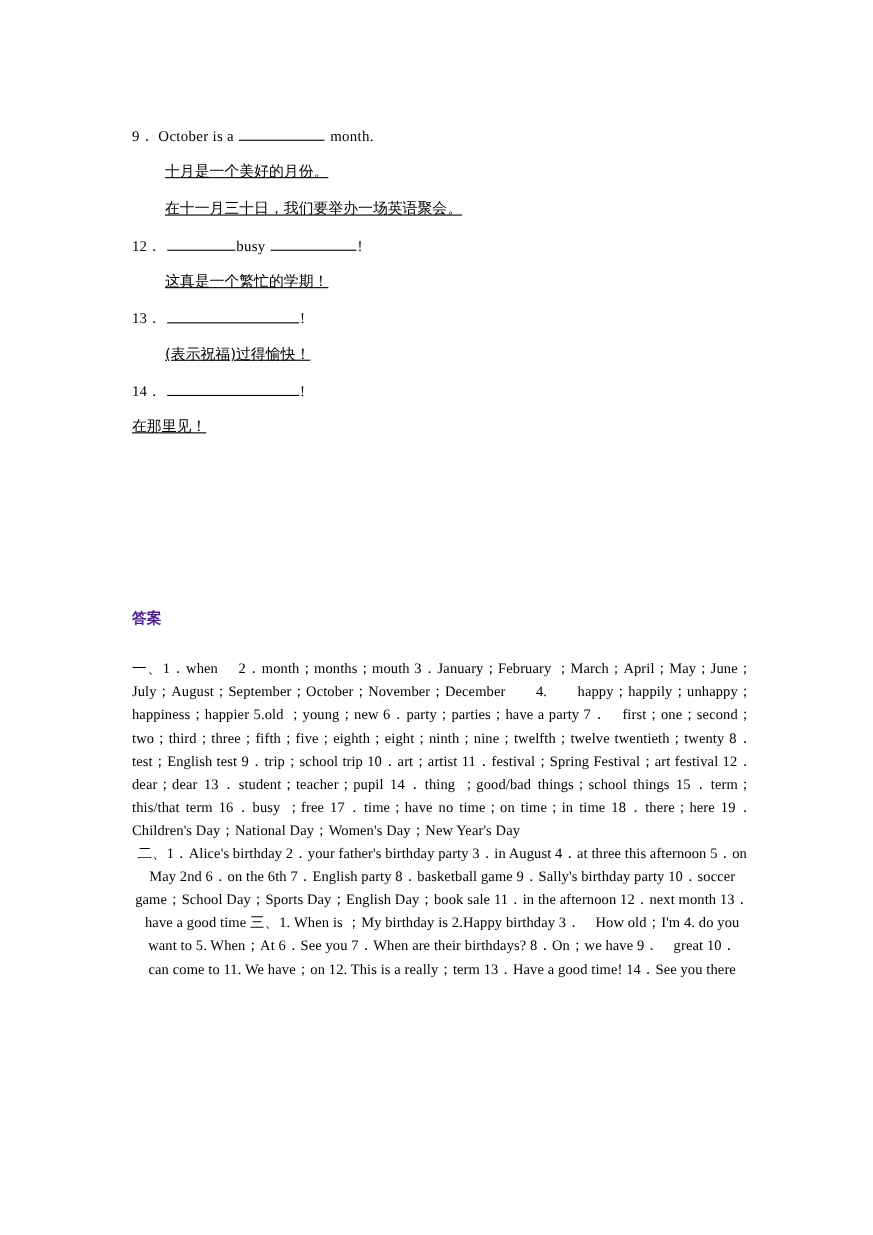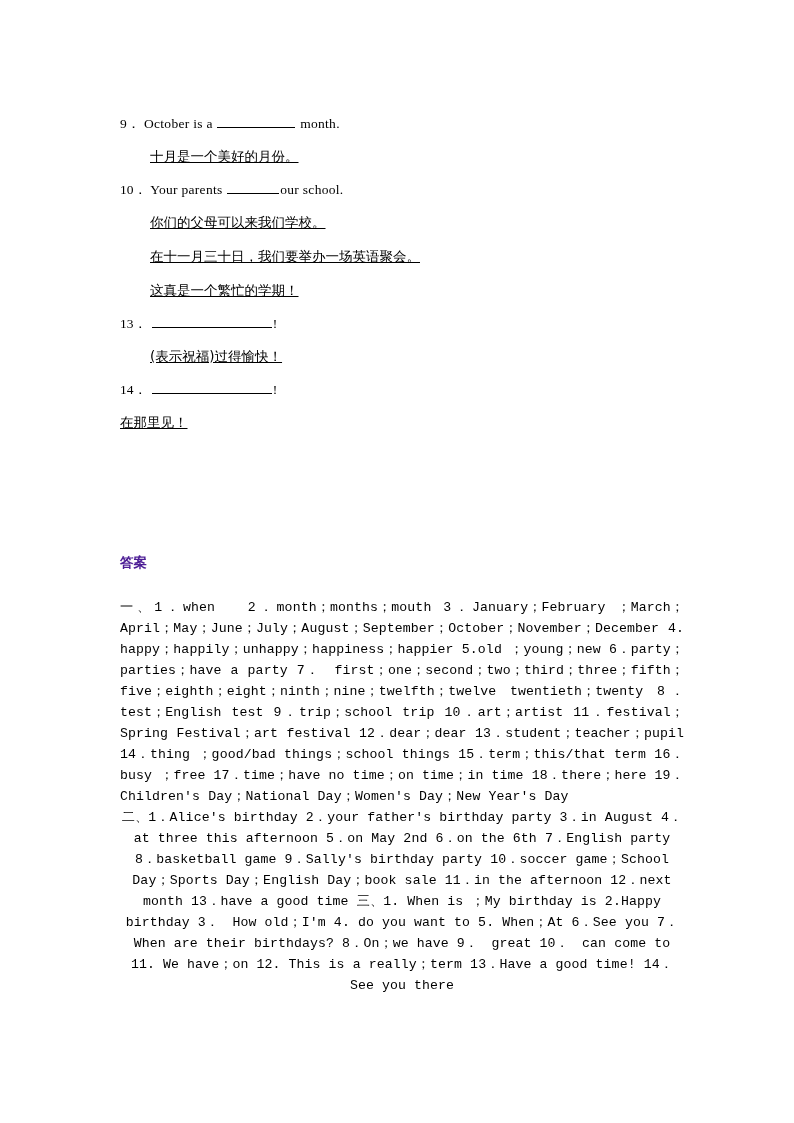--- a/index.html
+++ b/index.html
@@ -87,21 +87,20 @@
     line-height: 20px;
     margin-bottom: 25px;
   }
 
   .answer-para {
     font-size: 13.2px;
     line-height: 21px;
     text-align: justify;
     text-justify: inter-word;
     letter-spacing: 0.1px;
-    font-family: Liberation Mono, monospace;
   }
   .answer-para + .answer-para {
     margin-top: 0px;
   }
   .answer-para:last-child {
     text-align: center;
   }
 </style>
 </head>
 <body>
@@ -113,34 +112,31 @@
     <div class="q-item">
       <div class="q-en">
         <span class="q-num">9．</span>
         <span>October  is a</span>
         <span class="blank w-long"></span>
         <span>month.</span>
       </div>
       <div class="q-cn">十月是一个美好的月份。</div>
     </div>
 
-    <div class="q-item">
-      <div class="q-en">
-        <span class="q-num">10．</span>
-        <span>Your  parents</span>
-        <span class="blank w-med"></span><span>our  school.</span>
-      </div>
-      <div class="q-cn">你们的父母可以来我们学校。</div>
-    </div>
 
     <div class="q-item">
       <div class="q-cn">在十一月三十日，我们要举办一场英语聚会。</div>
     </div>
 
     <div class="q-item">
+      <div class="q-en">
+        <span class="q-num">12．</span>
+        <span class="blank w-short"></span><span>busy</span>
+        <span class="blank w-long"></span><span>!</span>
+      </div>
       <div class="q-cn">这真是一个繁忙的学期！</div>
     </div>
 
     <div class="q-item">
       <div class="q-en">
         <span class="q-num">13．</span>
         <span class="blank w-wide"></span><span>!</span>
       </div>
       <div class="q-cn">(表示祝福)过得愉快！</div>
     </div>

